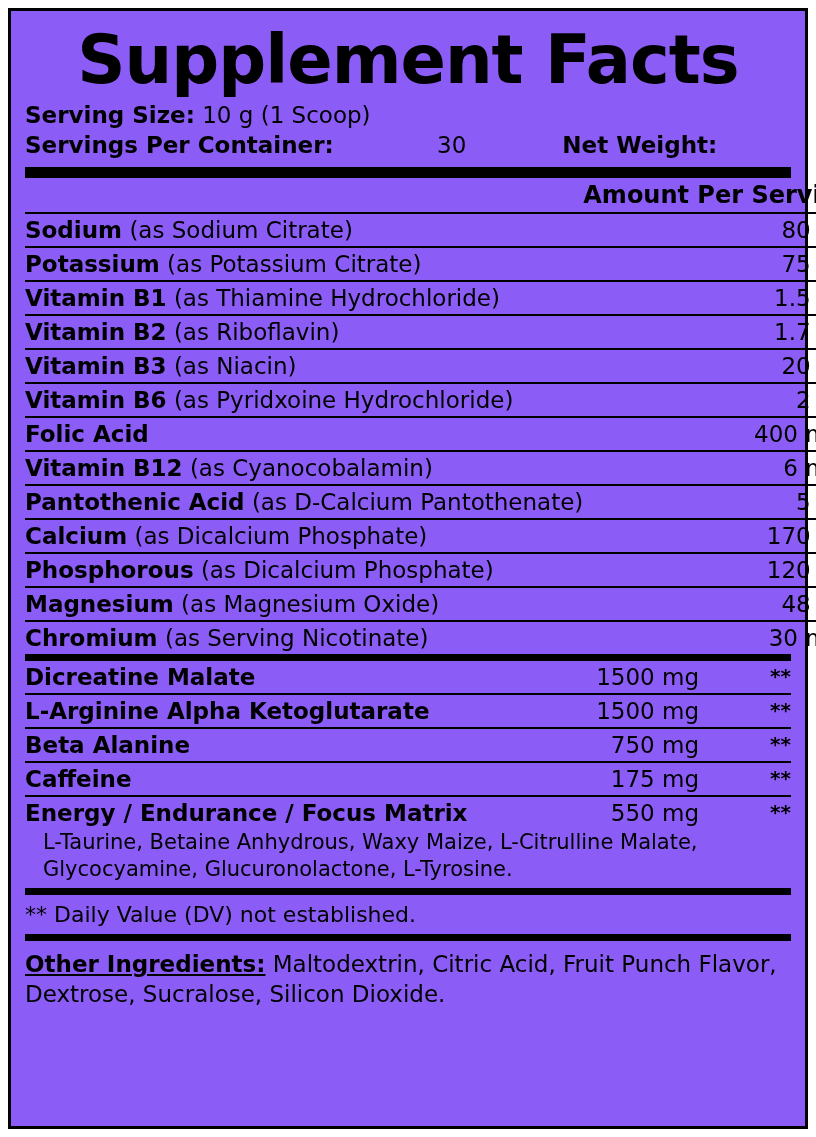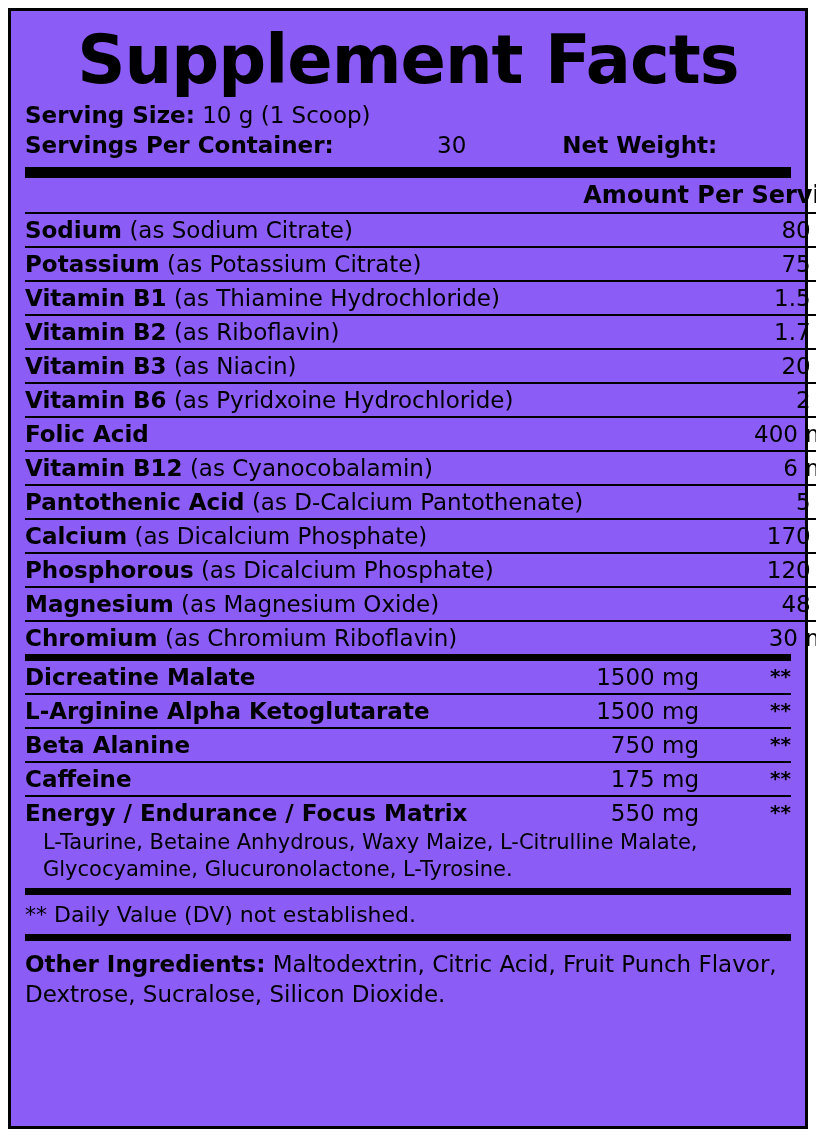--- a/index.html
+++ b/index.html
@@ -114,20 +114,21 @@
     font-size: 22px;
     padding: 7px 0 7px 0;
   }
   .other {
     font-size: 23px;
     line-height: 1.3;
     padding-top: 9px;
   }
   .other b {
     font-weight: bold;
+    text-decoration: underline;
   }
 </style>
 </head>
 <body>
 
 <div class="panel">
 
   <div class="title">Supplement Facts</div>
 
   <div class="serving-line">
@@ -209,21 +210,21 @@
       <td class="name"><span class="nm-bold">Phosphorous</span> <span class="nm-reg">(as Dicalcium Phosphate)</span></td>
       <td class="amount">120 mg</td>
 
     </tr>
     <tr class="rowline">
       <td class="name"><span class="nm-bold">Magnesium</span> <span class="nm-reg">(as Magnesium Oxide)</span></td>
       <td class="amount">48 mg</td>
 
     </tr>
     <tr>
-      <td class="name"><span class="nm-bold">Chromium</span> <span class="nm-reg">(as Chromium Riboflavin)</span></td>
+      <td class="name"><span class="nm-bold">Chromium</span> <span class="nm-reg">(as Serving Nicotinate)</span></td>
       <td class="amount">30 mcg</td>
 
     </tr>
   </tbody>
     </table>
 
   <div class="rule-med"></div>
 
   <table class="facts">
     <tbody>

